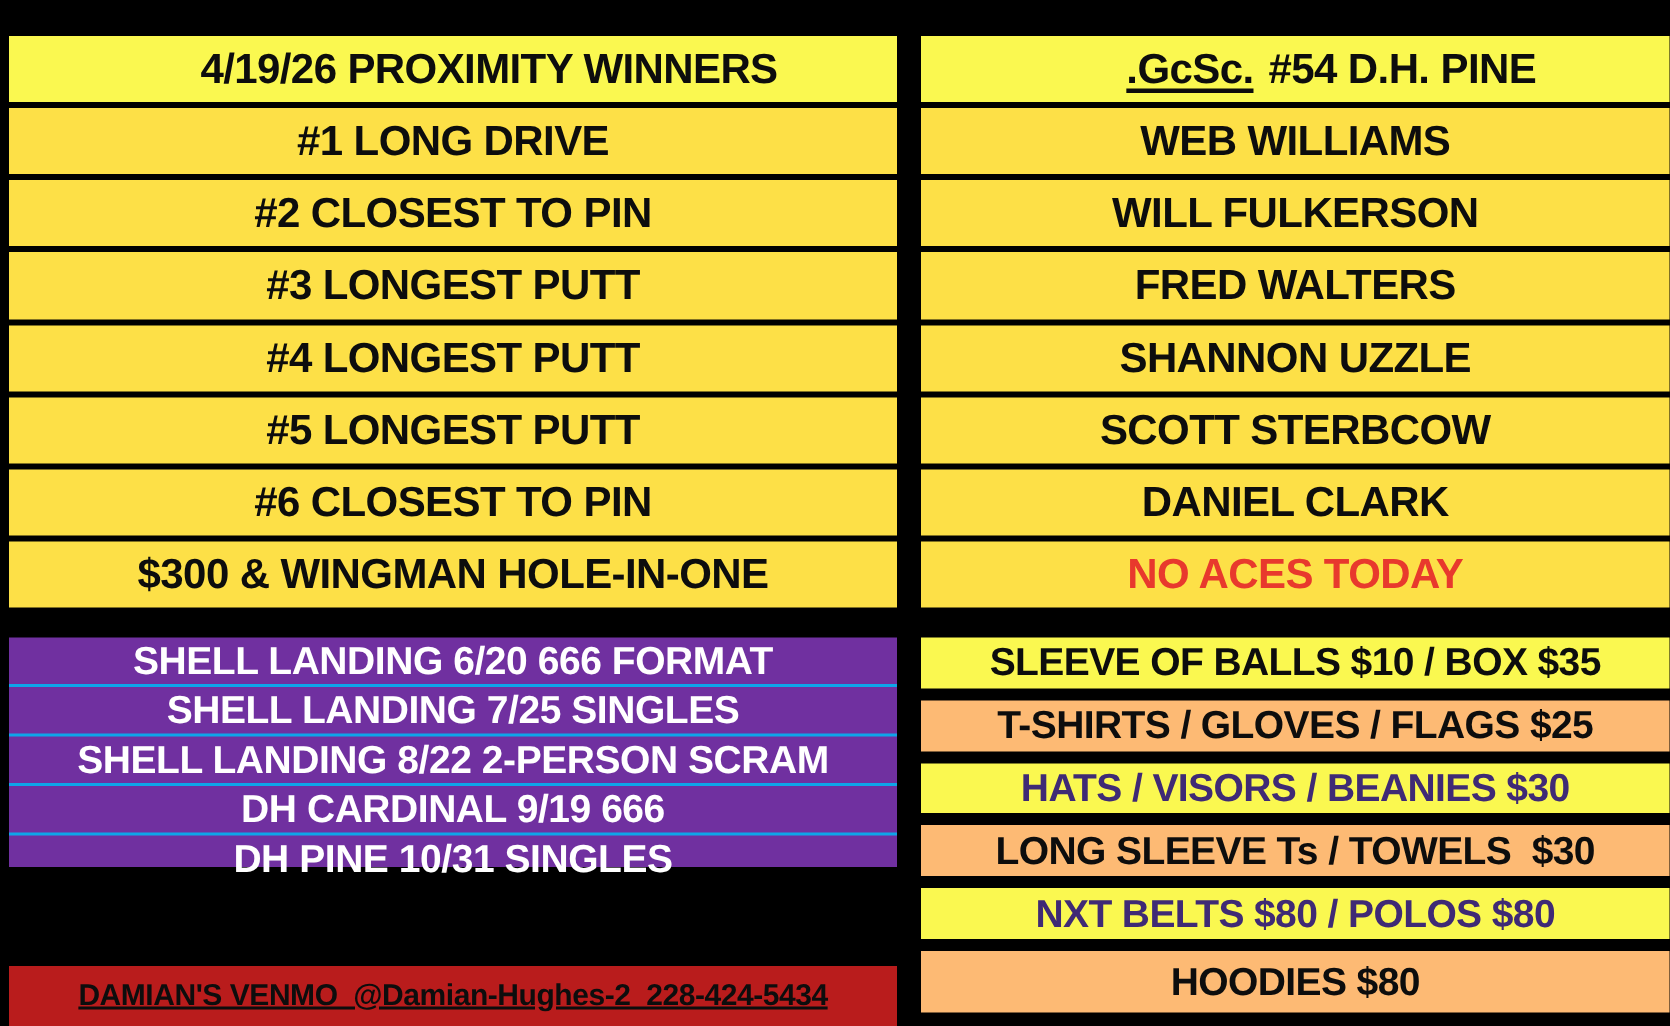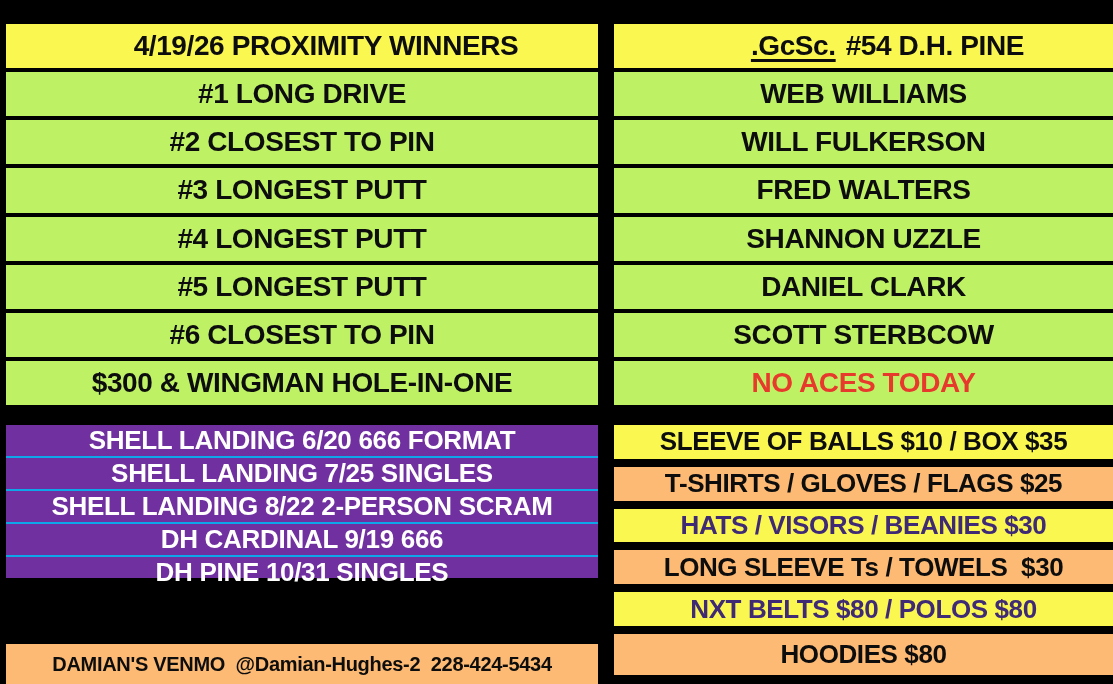--- a/index.html
+++ b/index.html
@@ -14,21 +14,21 @@
 
   
   .top-col {
     position:absolute; top:24px; height:381px;
     display:grid; grid-template-rows:repeat(8, 1fr); row-gap:4px;
   }
   .top-col.left  { left:6px;  width:592px; }
   .top-col.right { left:614px; width:499px; }
 
   .cell {
-    background:#bef264;
+    background:#fde047;
     display:flex; align-items:center; justify-content:center;
     font-size:28px; color:#0d0d0d;
     letter-spacing:-0.4px;
     white-space:pre;
   }
   .cell.hdr { background:#faf850;padding-left:48px; }
   .cell .uline { text-decoration:underline; text-decoration-thickness:3px; text-underline-offset:4px; }
   .cell .after-code { margin-left:10px; }
   .cell.red-text { color:#e8392d; }
 
@@ -39,23 +39,23 @@
     display:grid; grid-template-rows:repeat(5, 1fr);
   }
   .sched-row {
     display:flex; align-items:center; justify-content:center;
     color:#fff; font-size:26px; letter-spacing:-0.3px; white-space:pre;
   }
   .sched-row + .sched-row { border-top:2px solid #0ea5e9; }
 
   .venmo-cell {
     position:absolute; top:644px; left:6px; width:592px; height:40px;
-    background:#fdba74;
+    background:#b91c1c;
     display:flex; align-items:center; justify-content:center;
-    font-size:20px; color:#0d0d0d; letter-spacing:-0.3px; white-space:pre;
+    font-size:20px; color:#0d0d0d; letter-spacing:-0.3px; white-space:pre;text-decoration:underline;
   }
 
   
   .merch-col {
     position:absolute; top:425px; left:614px; width:499px; height:250px;
     display:grid; grid-template-rows:repeat(5, 1fr) 41px; row-gap:8px;
   }
   .merch-cell {
     display:flex; align-items:center; justify-content:center;
     font-size:26px; color:#0d0d0d; letter-spacing:-0.4px; white-space:pre;
@@ -81,22 +81,22 @@
   </div>
 
   <div class="top-col right">
     <div class="cell hdr">
       <span class="uline">.GcSc.</span><span class="after-code">#54 D.H. PINE</span>
     </div>
     <div class="cell">WEB WILLIAMS</div>
     <div class="cell">WILL FULKERSON</div>
     <div class="cell">FRED WALTERS</div>
     <div class="cell">SHANNON UZZLE</div>
+    <div class="cell">SCOTT STERBCOW</div>
     <div class="cell">DANIEL CLARK</div>
-    <div class="cell">SCOTT STERBCOW</div>
     <div class="cell red-text">NO ACES TODAY</div>
   </div>
 
   <div class="schedule-block">
     <div class="sched-row">SHELL LANDING 6/20 666 FORMAT</div>
     <div class="sched-row">SHELL LANDING 7/25 SINGLES</div>
     <div class="sched-row">SHELL LANDING 8/22 2-PERSON SCRAM</div>
     <div class="sched-row">DH CARDINAL 9/19 666</div>
     <div class="sched-row">DH PINE 10/31 SINGLES</div>
   </div>

